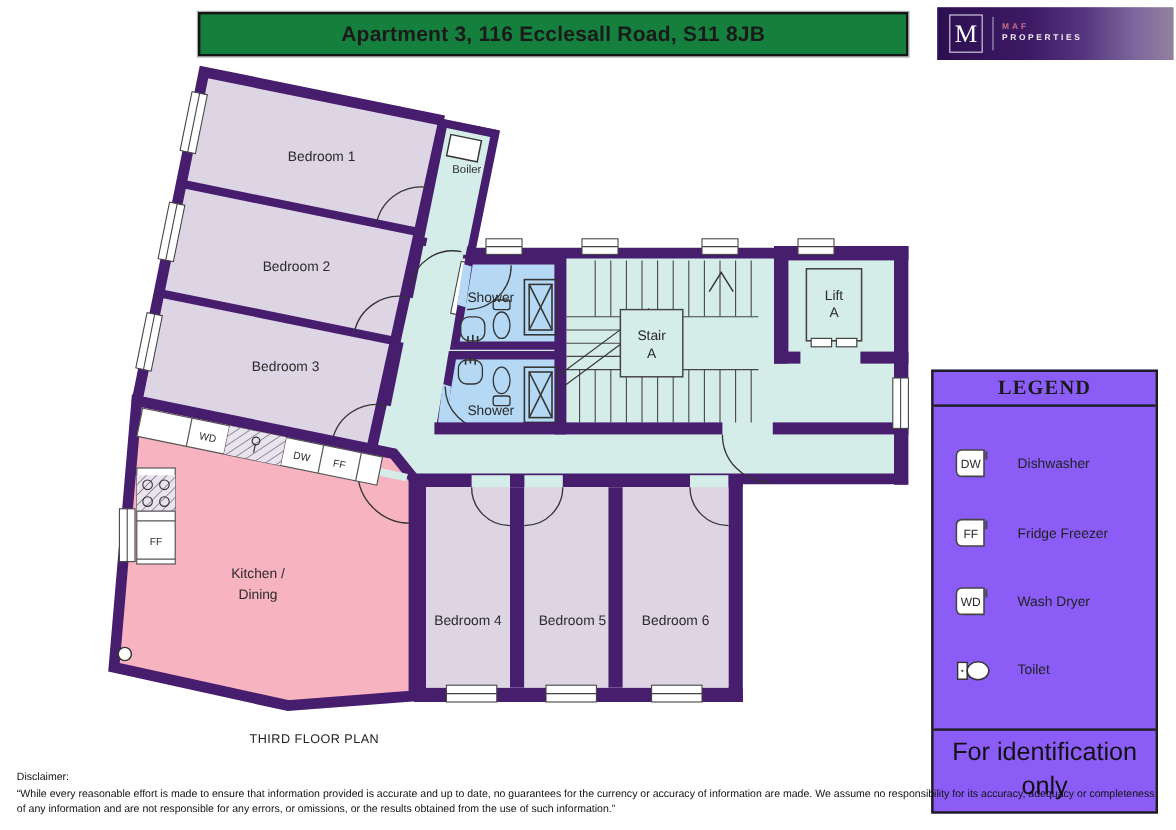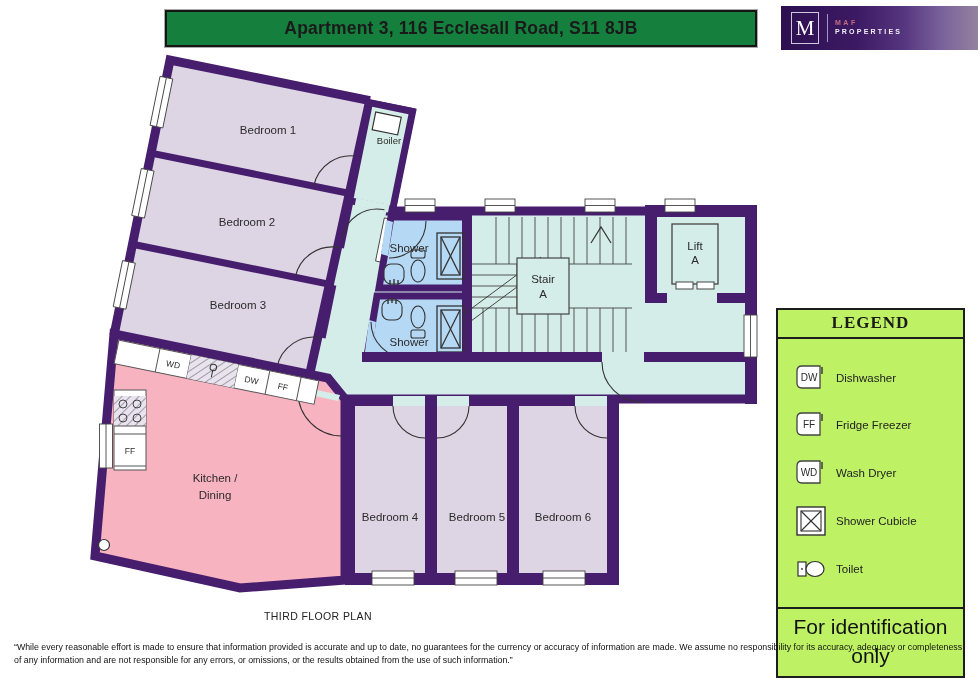--- a/index.html
+++ b/index.html
@@ -10,30 +10,30 @@
        justify-content:center;font-size:17.5px;font-weight:bold;letter-spacing:.2px;}
   .logo{position:absolute;left:781px;top:6px;width:197px;height:44px;
        background:linear-gradient(90deg,#2d0f50 0%,#3c1a63 38%,#55357e 62%,#7a639c 82%,#93819f 100%);
        display:flex;align-items:center;padding-left:10px;box-sizing:border-box;}
   .logo-m{width:26px;height:30px;border:1px solid #cfc7dd;color:#fff;display:flex;align-items:center;
        justify-content:center;font-family:"Liberation Serif",serif;font-size:21px;}
   .logo-div{width:1px;height:28px;background:#a297bd;margin:0 7px 0 8px;}
   .logo-text{display:flex;flex-direction:column;line-height:1.25;}
   .logo-top{color:#c76b84;font-size:7px;letter-spacing:2.5px;font-weight:bold;}
   .logo-bottom{color:#f1edf6;font-size:7px;letter-spacing:2.2px;font-weight:bold;}
-  .plan-caption{position:absolute;left:218px;top:610px;width:200px;text-align:center;
+  .plan-caption{position:absolute;left:208px;top:610px;width:200px;text-align:left;
        font-size:10.5px;letter-spacing:.4px;color:#222;}
   .legend{position:absolute;left:776px;top:308px;width:189px;height:370px;border:2px solid #1d1d1d;
-       background:#bef264;box-sizing:border-box;display:flex;flex-direction:column;}
+       background:#8b5cf6;box-sizing:border-box;display:flex;flex-direction:column;}
   .legend-header{border-bottom:2px solid #1d1d1d;text-align:center;padding:3px 0 4px;
        font-family:"Liberation Serif",serif;font-weight:bold;font-size:17px;letter-spacing:1px;}
   .legend-items{flex:1;display:flex;flex-direction:column;justify-content:space-evenly;padding:6px 0;}
   .legend-row{display:flex;align-items:center;}
   .legend-ic{width:34px;height:30px;margin-left:16px;flex:0 0 auto;}
-  .legend-label{margin-left:8px;font-size:11.5px;color:#222;}
+  .legend-label{margin-left:20px;font-size:11.5px;color:#222;}
   .legend-footer{border-top:2px solid #1d1d1d;text-align:center;padding:4px 0 6px;font-size:21px;
        line-height:1.35;color:#111;}
   .disclaimer{position:absolute;left:14px;top:641px;width:952px;font-size:8.8px;line-height:1.5;color:#111;}
   .disclaimer-h{margin-bottom:1px;}
   svg text{font-family:"Liberation Sans",sans-serif;fill:#2b2b2b;}
   .plan-svg{position:absolute;left:0;top:0;}
 </style>
 </head>
 <body>
 
@@ -283,41 +283,33 @@
     <div class="legend-row">
       <svg class="legend-ic" viewBox="0 0 34 30">
         <path d="M 8,3 H 26 V 25 H 8 Q 3,25 3,20 V 8 Q 3,3 8,3 Z" fill="#fff" stroke="#444" stroke-width="1.3"></path>
         <line x1="28" y1="4" x2="28" y2="11" stroke="#444" stroke-width="1.6"></line>
         <text x="15" y="18" font-size="10" text-anchor="middle">WD</text>
       </svg>
       <span class="legend-label">Wash Dryer</span>
     </div>
 
 
-    <div class="legend-row">
-      <svg class="legend-ic" viewBox="0 0 34 30">
-        <rect x="3" y="1" width="28" height="28" fill="#fff" stroke="#333" stroke-width="1.4"></rect>
-        <rect x="7" y="5" width="20" height="20" fill="none" stroke="#333" stroke-width="1.1"></rect>
-        <line x1="7" y1="5" x2="27" y2="25" stroke="#333" stroke-width="1.1"></line>
-        <line x1="27" y1="5" x2="7" y2="25" stroke="#333" stroke-width="1.1"></line>
-      </svg>
-      <span class="legend-label">Shower Cubicle</span>
-    </div>
 
 
     <div class="legend-row">
       <svg class="legend-ic" viewBox="0 0 34 30">
         <rect x="4" y="8" width="8" height="14" fill="#fff" stroke="#333" stroke-width="1.2"></rect>
         <circle cx="8" cy="15" r="0.9" fill="#333"></circle>
         <ellipse cx="21" cy="15" rx="9" ry="7.5" fill="#fff" stroke="#333" stroke-width="1.2"></ellipse>
       </svg>
       <span class="legend-label">Toilet</span>
     </div>
 
   </div>
   <div class="legend-footer">
     <div>For identification only</div>
   </div>
 </div>
 
 <div class="disclaimer">
+  <div class="disclaimer-h">Disclaimer:</div>
   <div>“While every reasonable effort is made to ensure that information provided is accurate and up to date, no guarantees for the currency or accuracy of information are made. We assume no responsibility for its accuracy, adequacy or completeness of any information and are not responsible for any errors, or omissions, or the results obtained from the use of such information.”</div>
 </div>
 
 </body></html>

